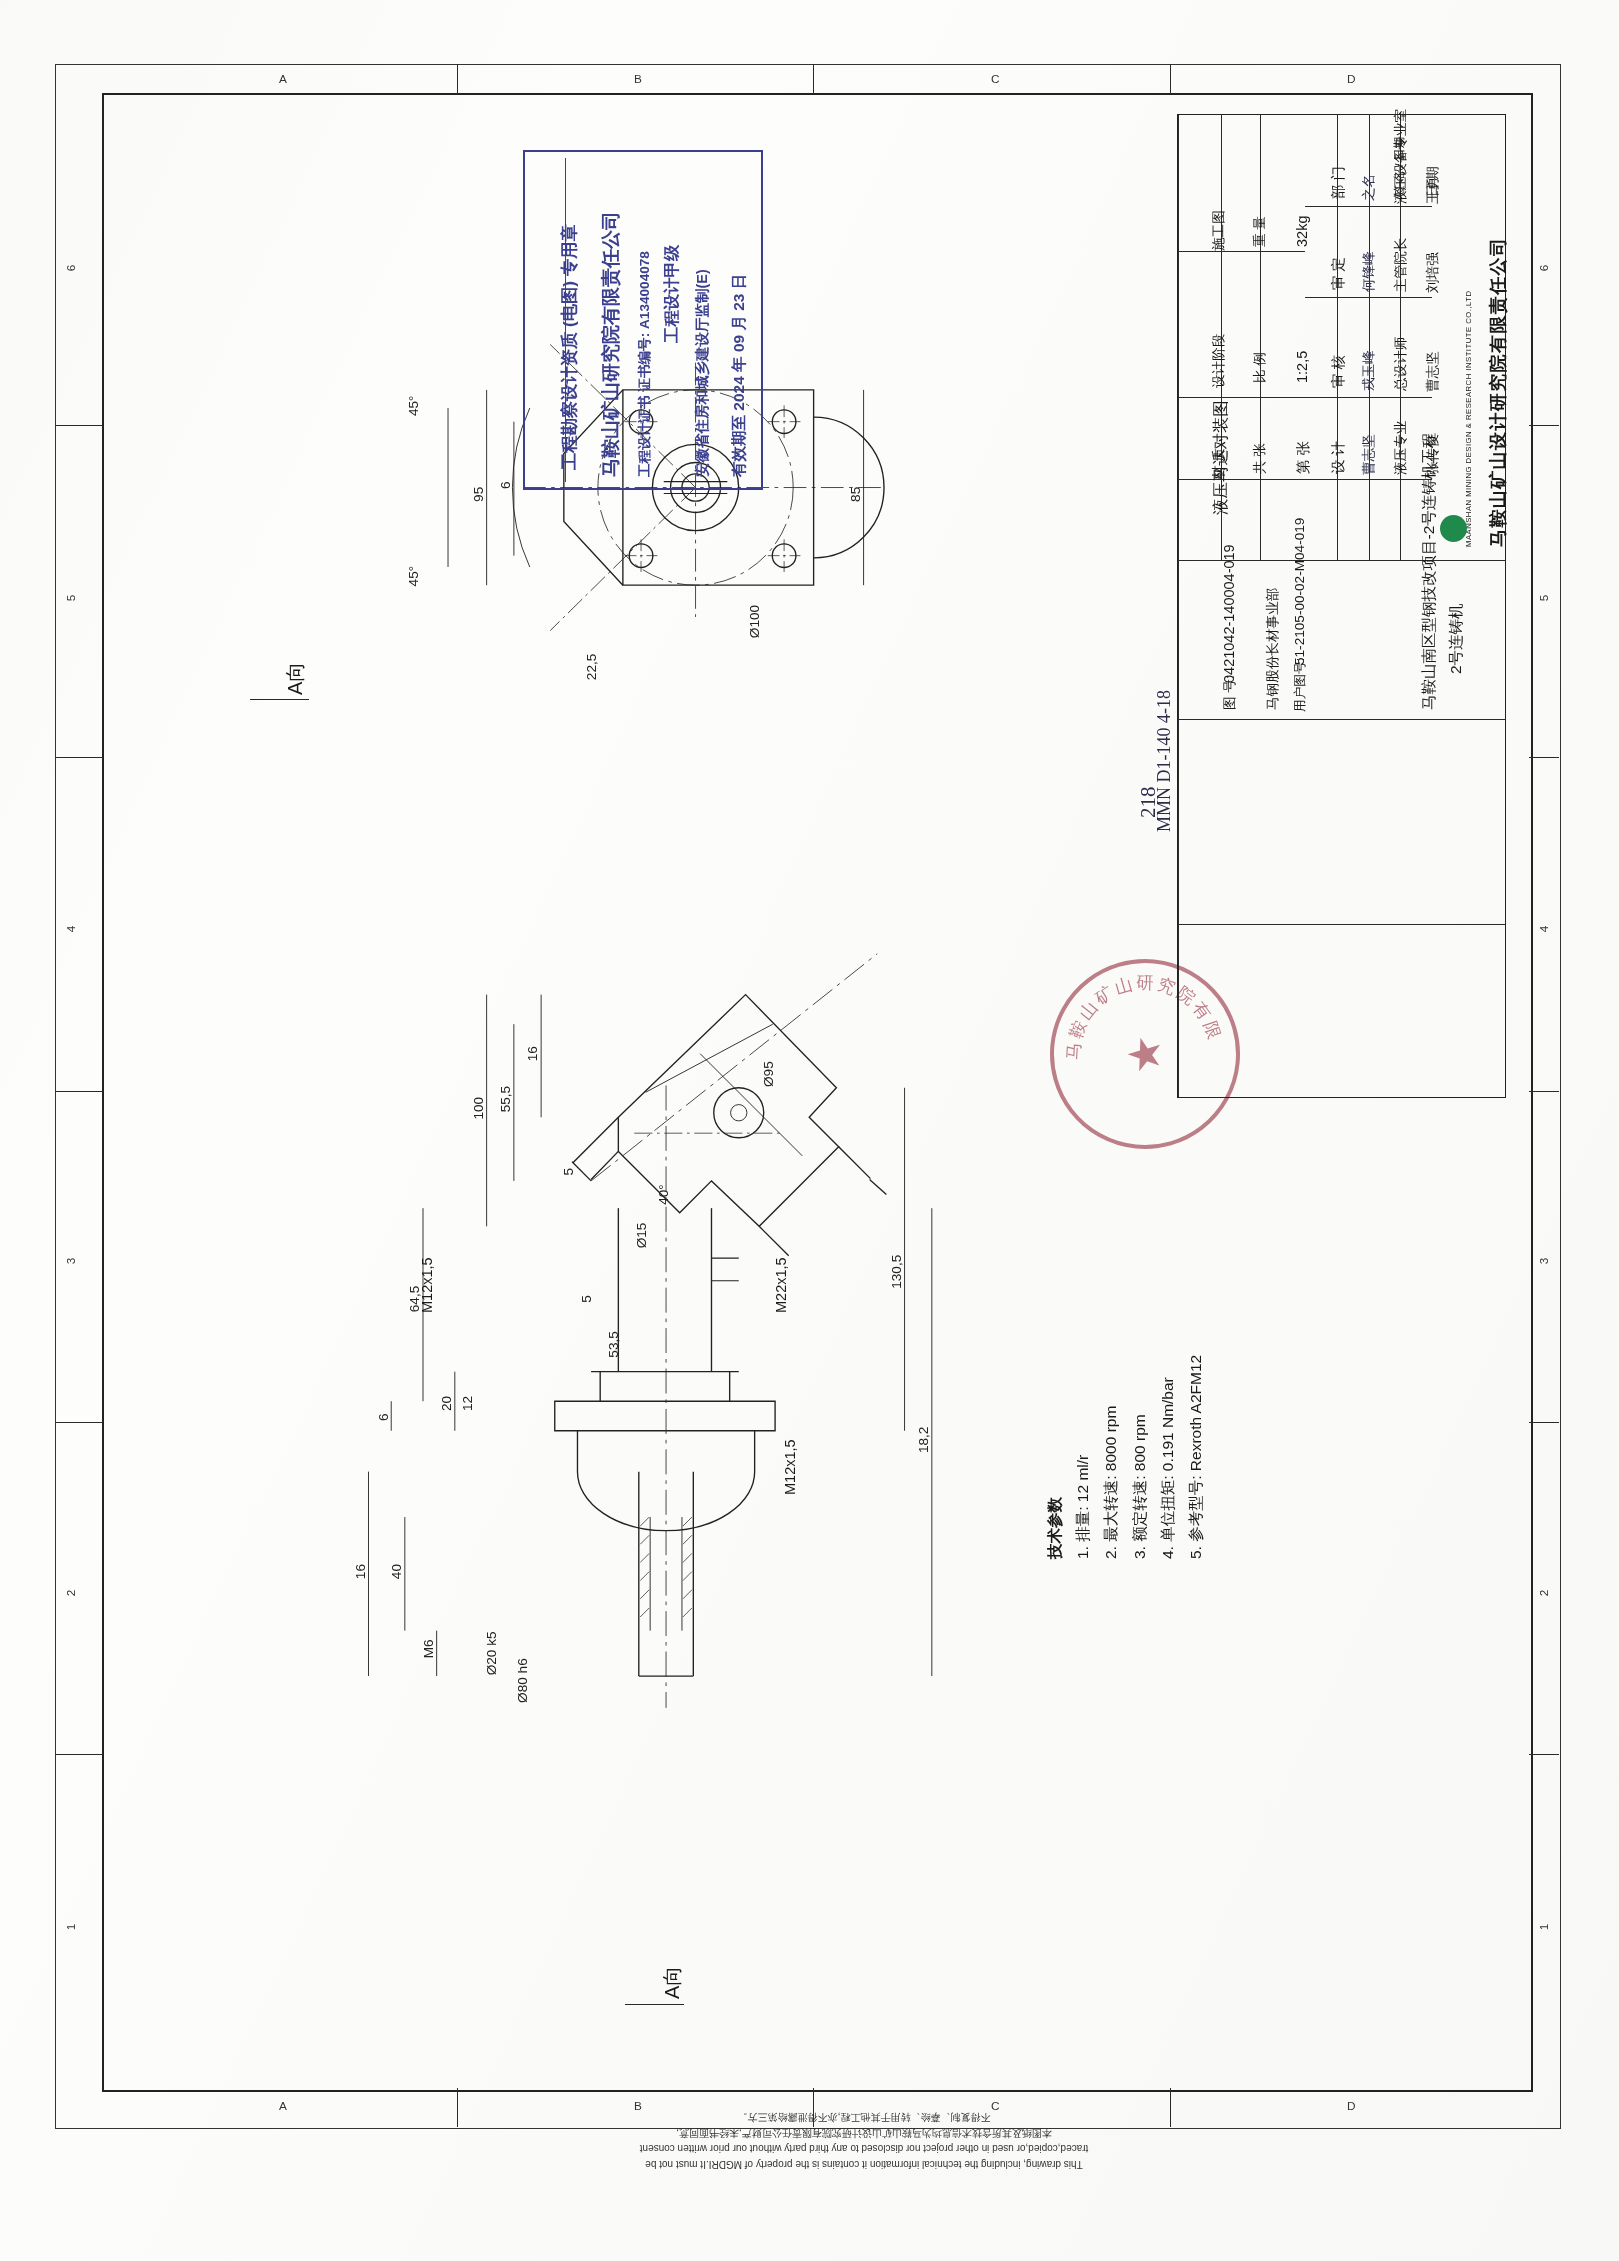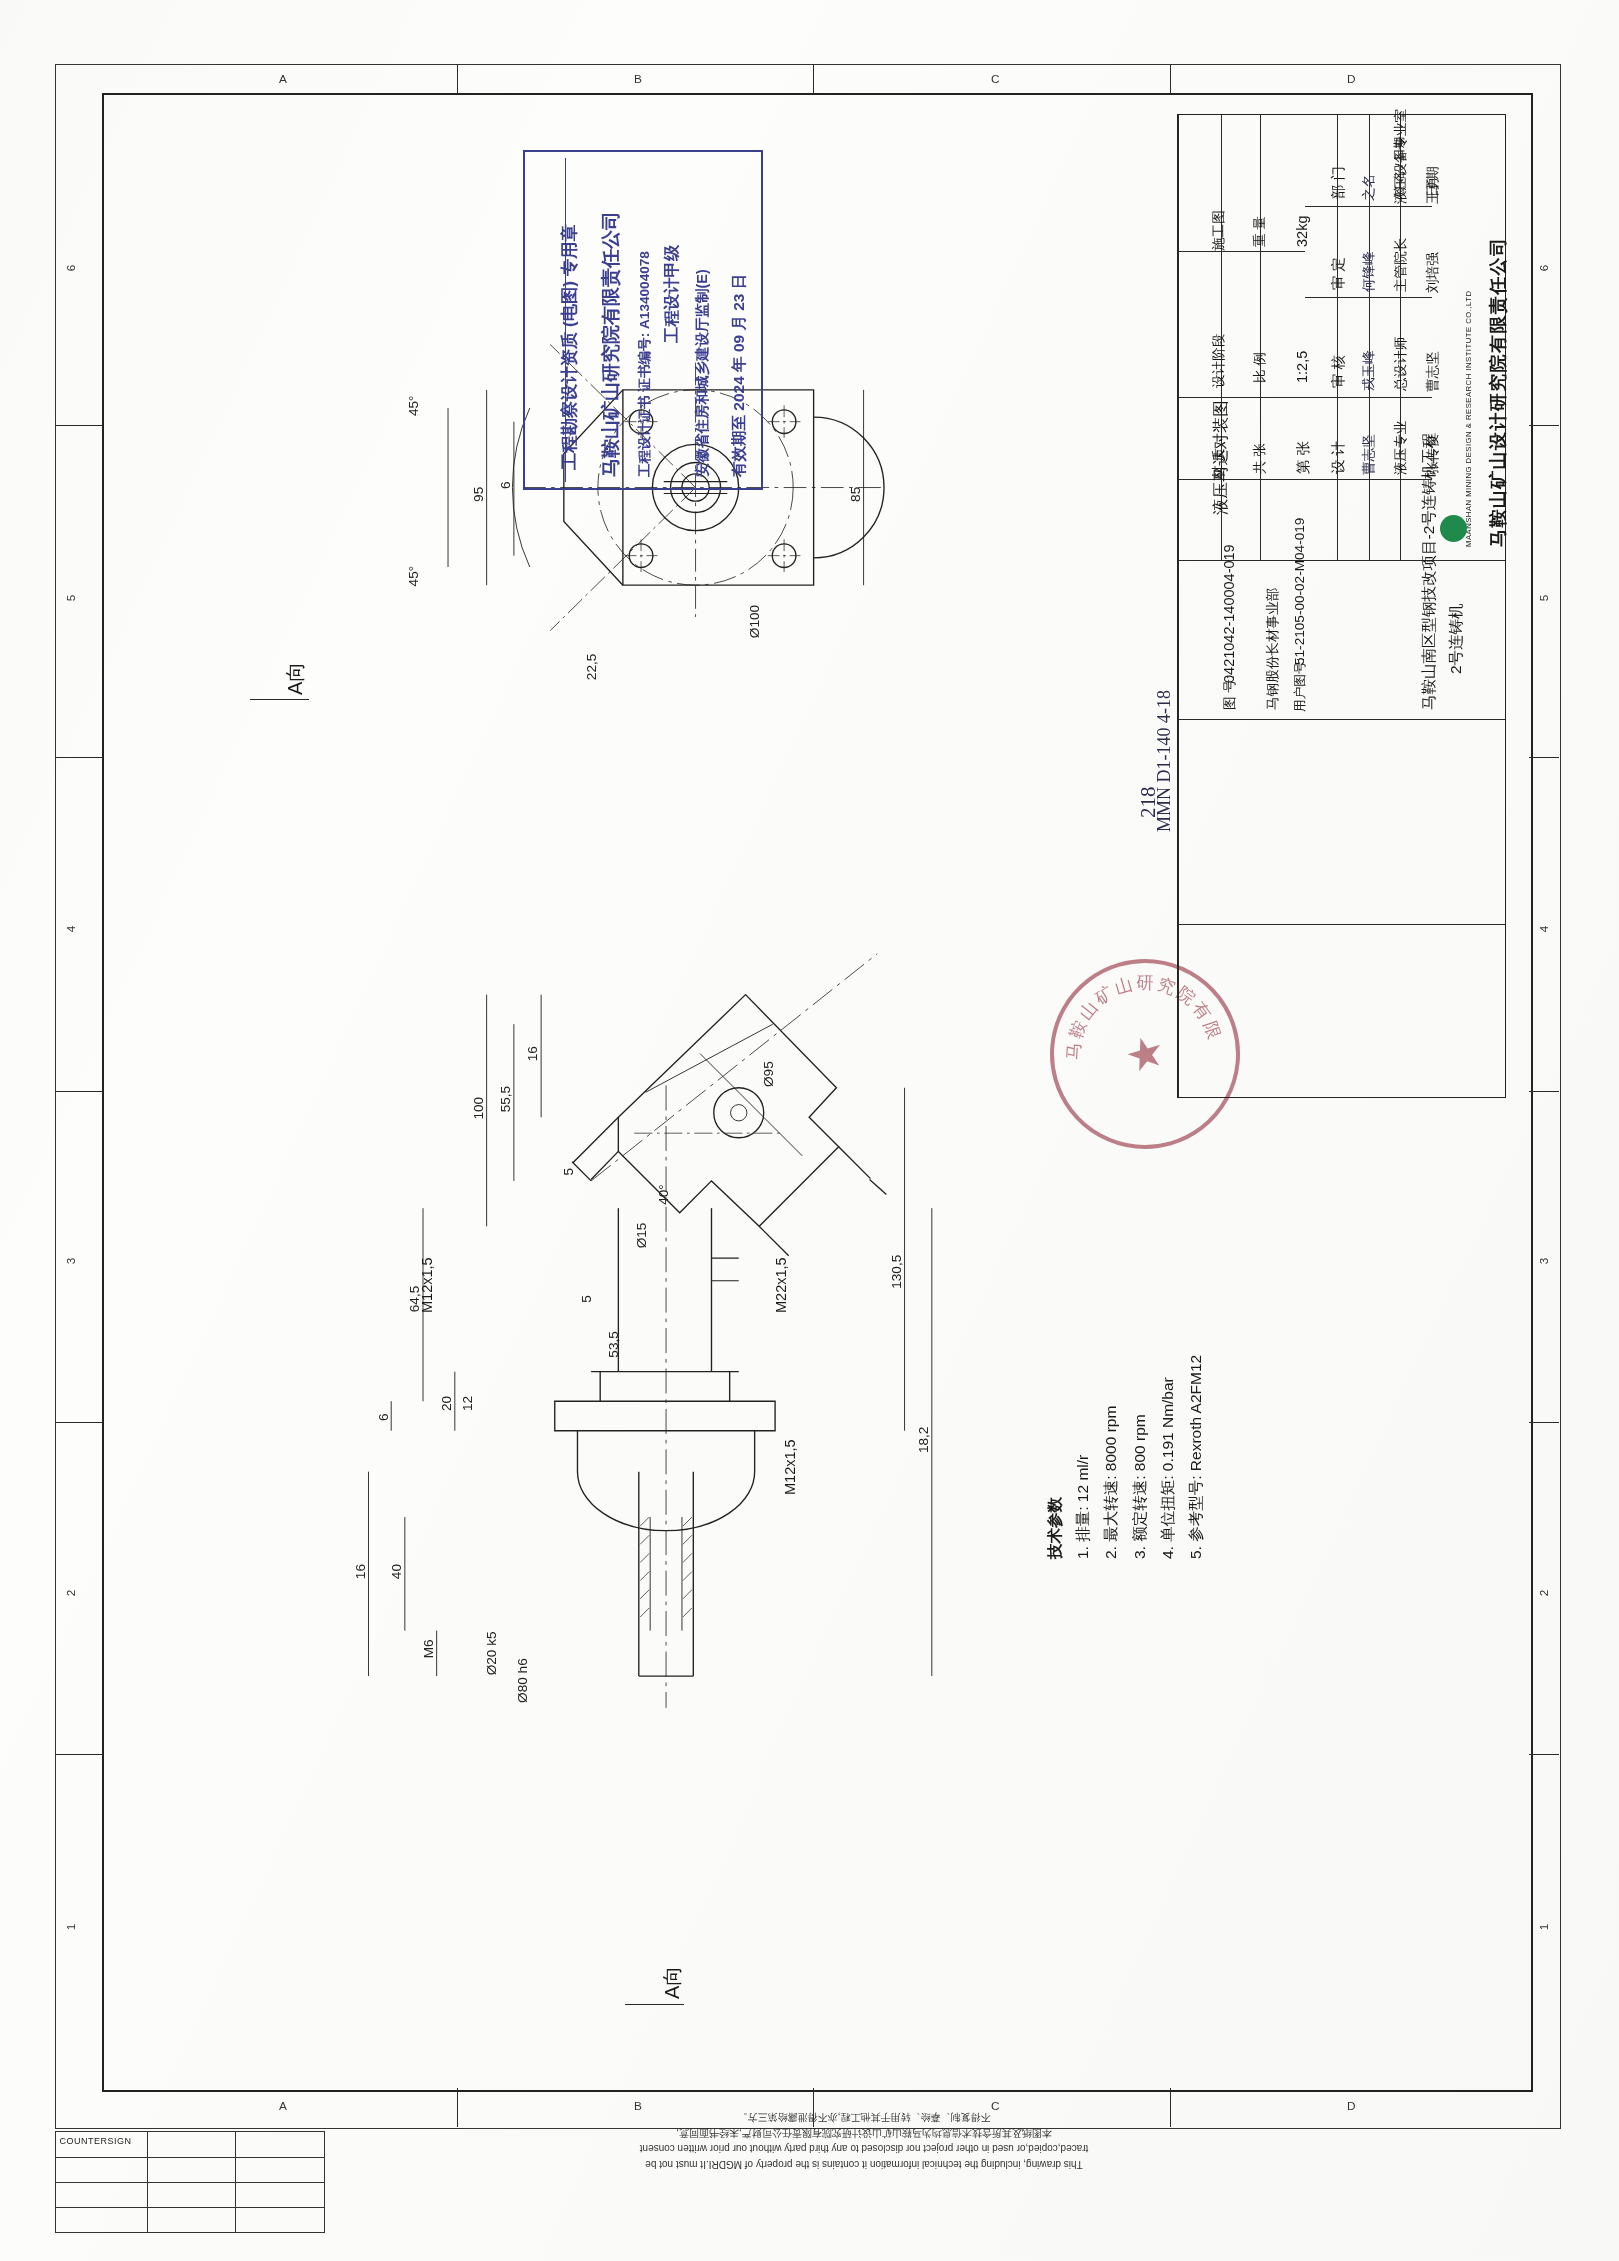--- a/index.html
+++ b/index.html
@@ -404,23 +404,15 @@
     </div>
   </div>
 
   <div id="disclaimer">
     <div>不得复制、摹绘、转用于其他工程,亦不得泄露给第三方。</div>
     <div>本图纸及其所含技术信息均为马鞍山矿山设计研究院有限责任公司财产,未经书面同意,</div>
     <div>traced,copied,or used in other project nor  disclosed to any third party without our prior written consent</div>
     <div>This drawing, including the technical information it contains is the property of MGDRI.It must not be</div>
   </div>
 
-  <div id="countersign">
-    <div class="cs-lab">COUNTERSIGN</div>
-    <div class="csline" style="left:0px;top:25px;width:268px;height:0.9px;"></div>
-    <div class="csline" style="left:0px;top:50px;width:268px;height:0.9px;"></div>
-    <div class="csline" style="left:0px;top:75px;width:268px;height:0.9px;"></div>
-    <div class="csline" style="left:91px;top:0px;width:0.9px;height:100px;"></div>
-    <div class="csline" style="left:179px;top:0px;width:0.9px;height:100px;"></div>
-  </div>
 
 </div>
 
 
 </body></html>

